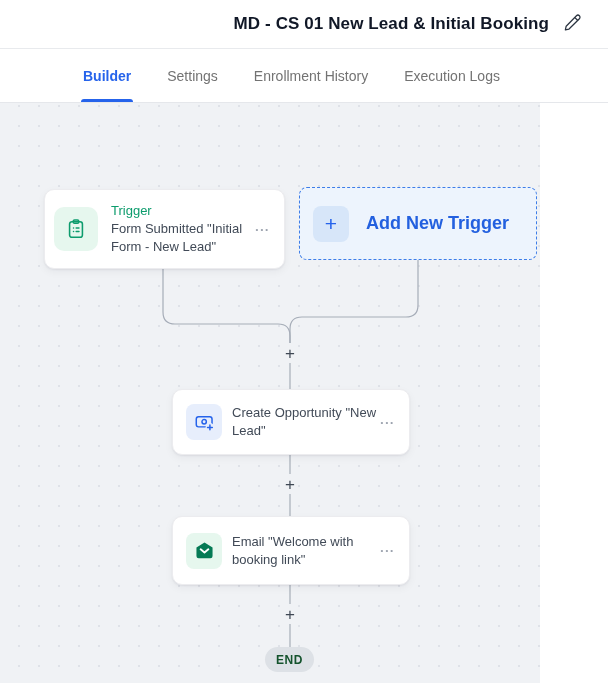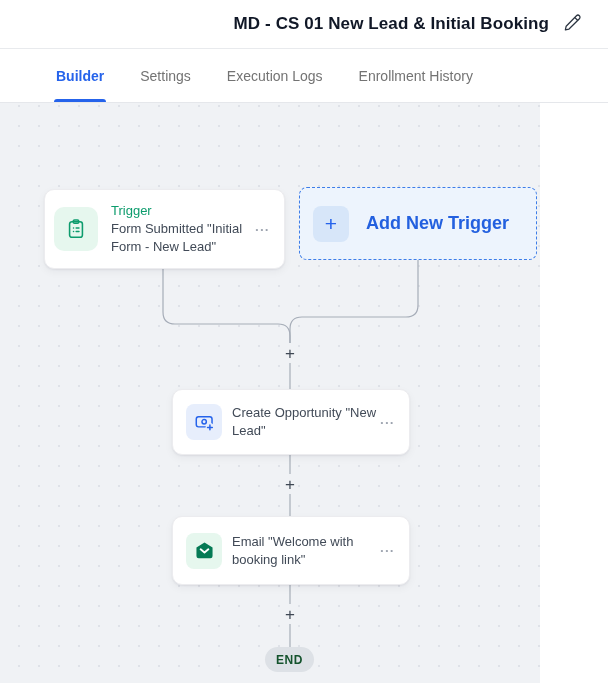--- a/index.html
+++ b/index.html
@@ -41,21 +41,21 @@
     padding: 0;
   }
 
   
   .tabbar {
     height: 54px;
     background: #ffffff;
     border-bottom: 1px solid #e5e7eb;
     display: flex;
     align-items: stretch;
-    padding-left: 56px;
+    padding-left: 83px;
     gap: 36px;
   }
   .tab {
     display: flex;
     align-items: center;
     font-size: 14px;
     color: #737373;
     position: relative;
     cursor: pointer;
     white-space: nowrap;
@@ -204,22 +204,22 @@
           <path d="M15 5.8l3.4 3.4"></path>
         </svg>
       </span>
     </button>
   </div>
 </div>
 
 <div class="tabbar">
   <div class="tab active">Builder</div>
   <div class="tab">Settings</div>
+  <div class="tab">Enrollment History</div>
   <div class="tab">Execution Logs</div>
-  <div class="tab">Enrollment History</div>
 </div>
 
 <div class="canvas">
 
   <svg class="connectors" width="608" height="580" viewBox="0 0 608 580" fill="none">
     <path d="M163 166 V209 Q163 221 175 221 H278 Q290 221 290 233 V240" stroke="#a6adb8" stroke-width="1.2"></path>
     <path d="M418 157 V202 Q418 214 406 214 H302 Q290 214 290 226 V240" stroke="#a6adb8" stroke-width="1.2"></path>
     <path d="M290 260 V286" stroke="#a6adb8" stroke-width="1.2"></path>
     <path d="M290 352 V371" stroke="#a6adb8" stroke-width="1.2"></path>
     <path d="M290 391 V413" stroke="#a6adb8" stroke-width="1.2"></path>

